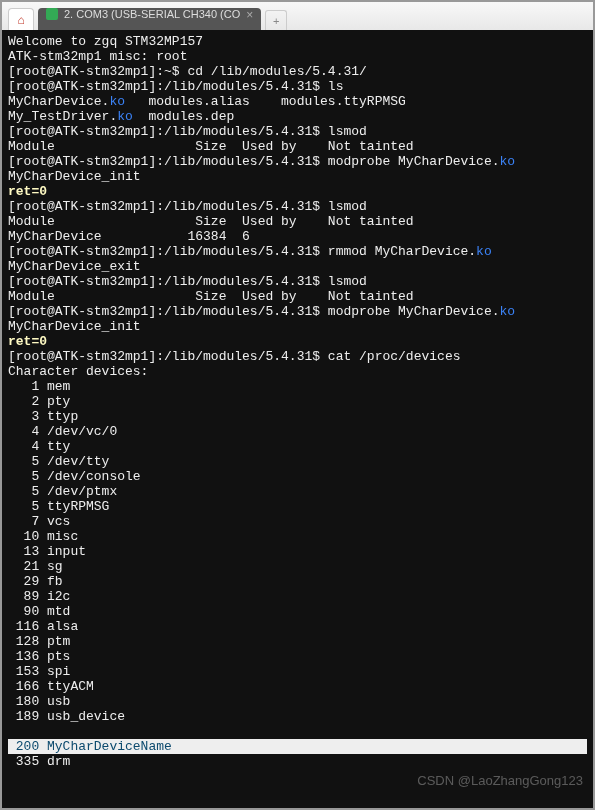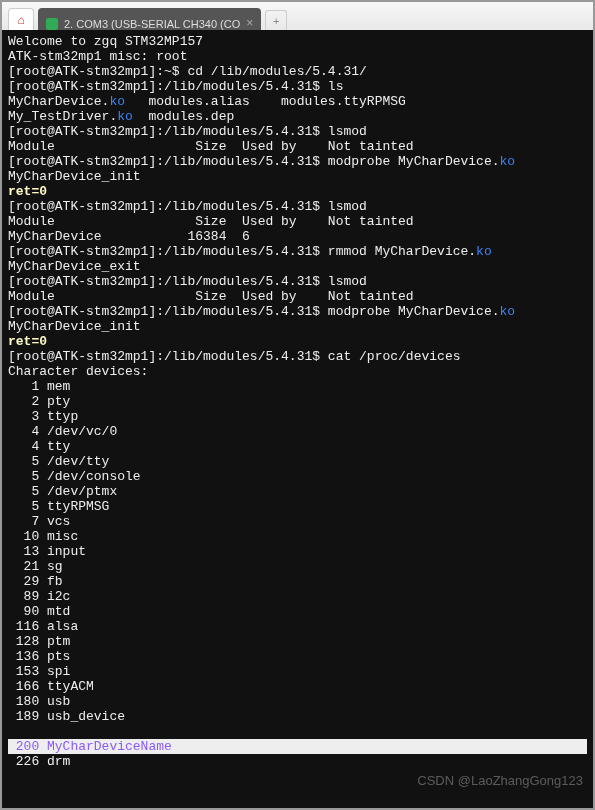--- a/index.html
+++ b/index.html
@@ -38,21 +38,21 @@
     font-size: 12px;
     color: #c0392b;
     margin-right: 4px;
   }
   .tab {
     height: 22px;
     background: #555;
     color: #ddd;
     border-radius: 4px 4px 0 0;
     display: flex;
-    align-items: flex-end;
+    align-items: flex-start;
     padding: 0 8px;
     font-size: 11px;
     max-width: 250px;
     gap: 6px;
   }
   .tab-icon {
     width: 12px;
     height: 12px;
     background: #3a5;
     border-radius: 2px;
@@ -90,21 +90,21 @@
     line-height: 15px;
     padding: 4px 6px;
     overflow: hidden;
     white-space: pre;
     position: relative;
   }
   .c-red { color: #3b82f6; }
   .c-yellow { color: #fef9c3; font-weight: bold; }
   .hl {
     background: #eee;
-    color: #8b5cf6;
+    color: #0c4a6e;
     display: inline-block;
     width: 100%;
   }
   .watermark {
     position: absolute;
     bottom: 20px;
     right: 10px;
     color: rgba(200,200,200,0.4);
     font-size: 13px;
     font-family: Arial, sans-serif;
@@ -165,15 +165,15 @@
   90 mtd
  116 alsa
  128 ptm
  136 pts
  153 spi
  166 ttyACM
  180 usb
  189 usb_device
 </span>
 <span class="hl"> 200 MyCharDeviceName</span>
-<span> 226 drm</span>
+<span> 335 drm</span>
 <div class="watermark">CSDN @LaoZhangGong123</div></div>
 </div>
 
 </body></html>

